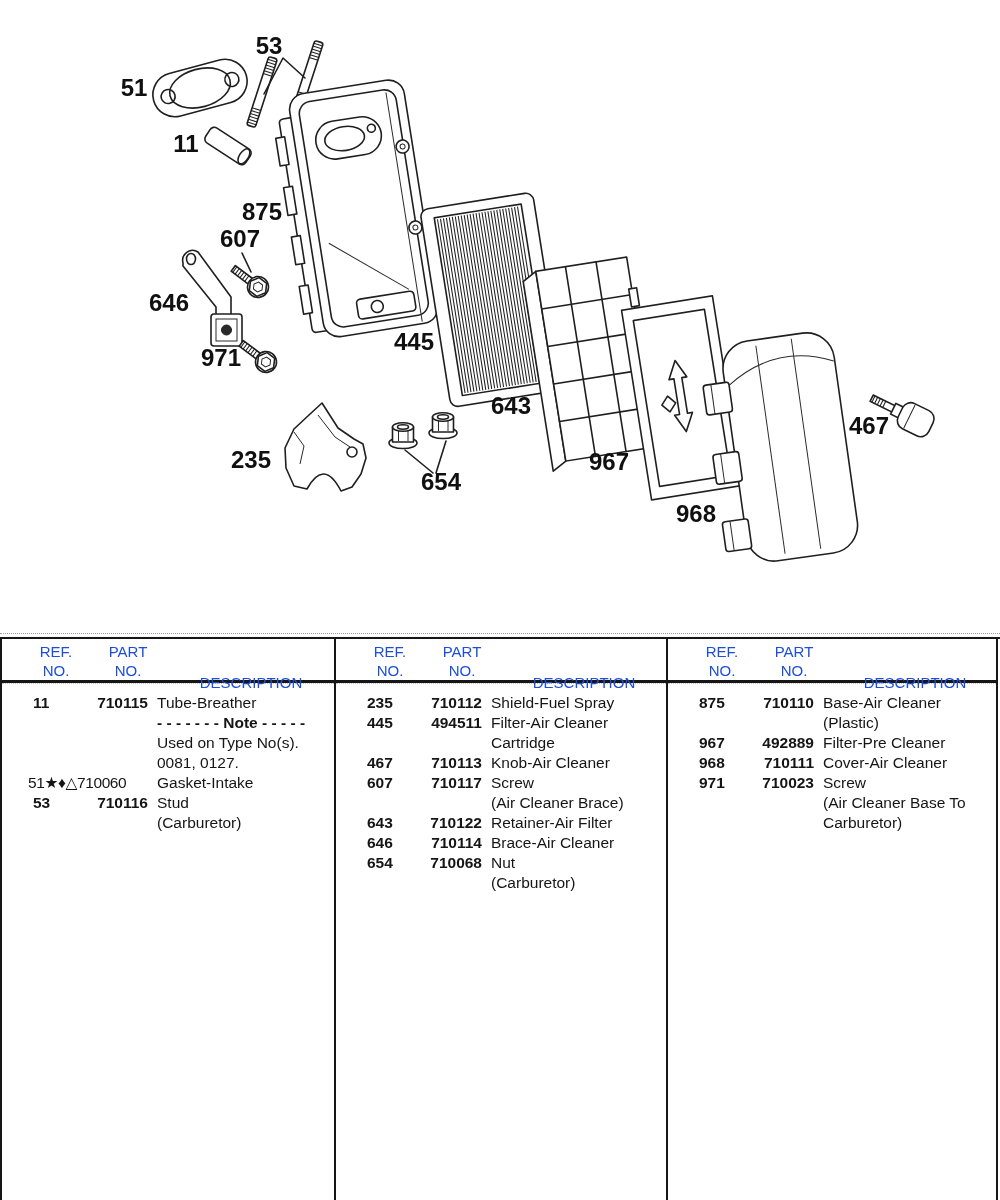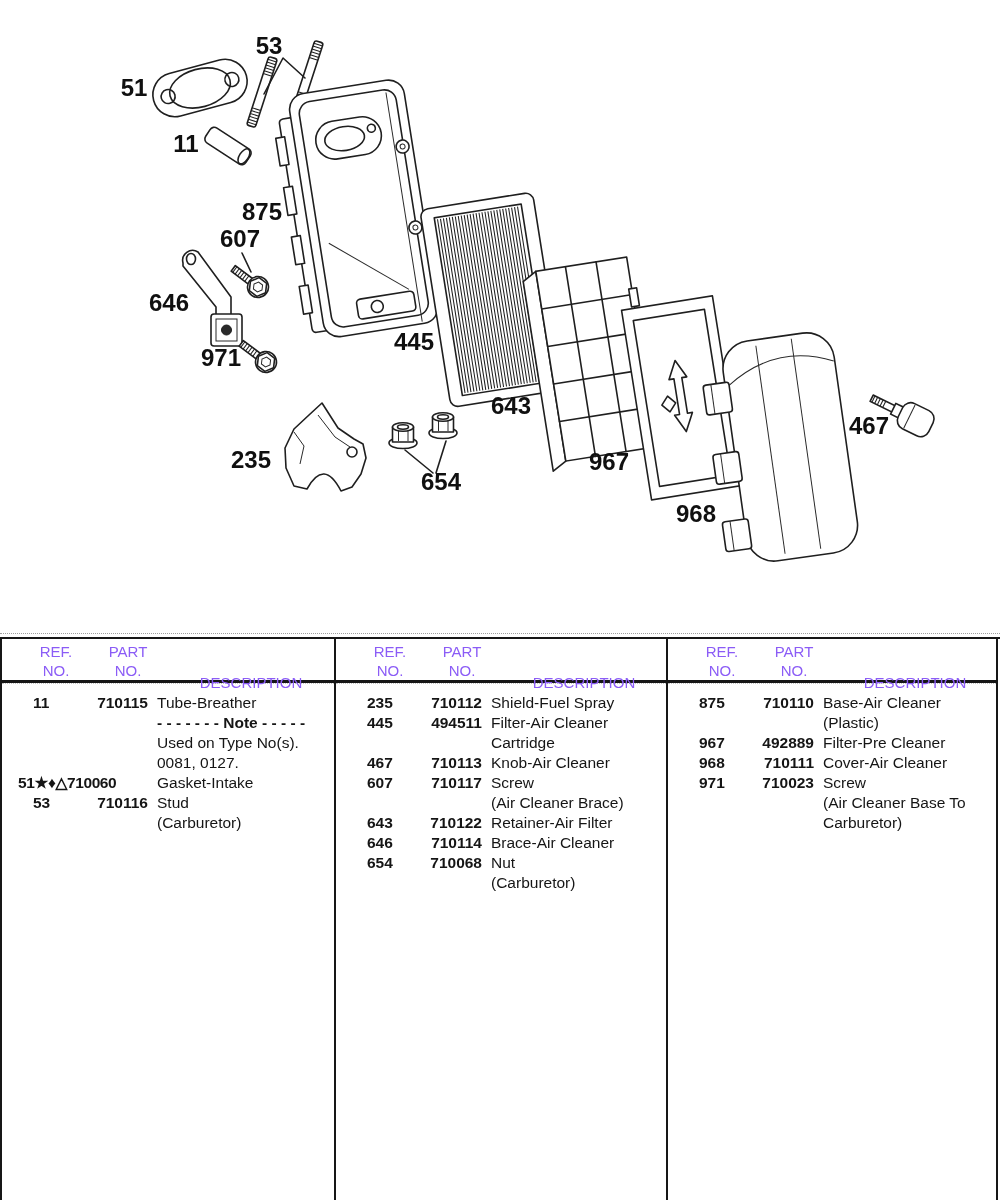--- a/index.html
+++ b/index.html
@@ -16,29 +16,29 @@
   svg text.plabel{font-family:"Liberation Sans",sans-serif;font-size:24px;font-weight:bold;
                   fill:#101010;stroke:none;text-anchor:middle}
 
   
   .table-area{position:absolute;left:0;top:633px;width:1000px;height:567px;
               border-top:1px dotted #9f9f9f;padding-top:3px;box-sizing:border-box}
   .t-inner{display:flex;height:100%;border-top:2px solid #161616;border-left:2px solid #161616;box-sizing:border-box}
   .t-col{box-sizing:border-box;border-right:2px solid #161616;height:100%}
   .t-col.c1{width:334px}.t-col.c2{width:332px}.t-col.c3{width:330px}
   .t-head{height:44px;border-bottom:3px solid #161616;display:flex;box-sizing:border-box;
-          font-size:15px;line-height:19px;padding-top:3px;color:#8b5cf6}
+          font-size:15px;line-height:19px;padding-top:3px;color:#1d4ed8}
   .t-h-ref{width:64px;text-align:center;padding-left:22px}
   .t-h-part{width:80px;text-align:center}
   .t-h-desc{flex:1;text-align:center;margin-top:31px}
   .t-body{padding-top:9px;font-size:15.5px;line-height:20px;border-top:1px dotted #c2c2c2}
   .t-row{display:flex;white-space:nowrap}
   .t-ref{flex:0 0 64px;padding-left:31px;font-weight:bold;box-sizing:border-box}
   .t-part{flex:0 0 82px;text-align:right;font-weight:bold}
-  .t-join{flex:0 0 146px;padding-left:16px;font-weight:bold;box-sizing:border-box;letter-spacing:-.4px}
+  .t-join{flex:0 0 146px;padding-left:26px;font-weight:normal;box-sizing:border-box;letter-spacing:-.4px}
   .t-desc{margin-left:9px}
   .t-db{font-weight:bold}
 </style>
 </head>
 <body>
 
 <div class="diagram">
 <svg width="1000" height="634" viewBox="0 0 1000 634">
   <defs>
     <g id="stud">

